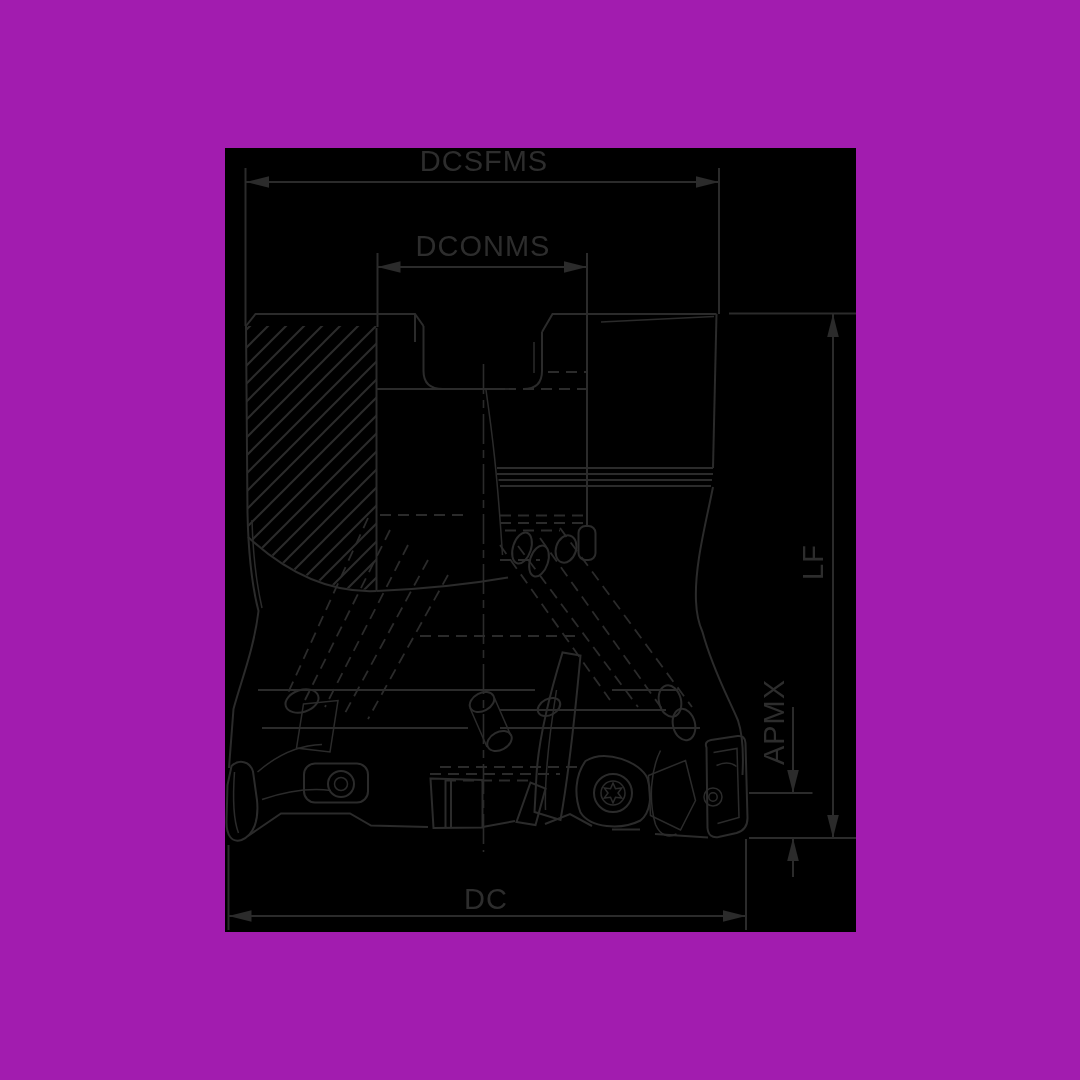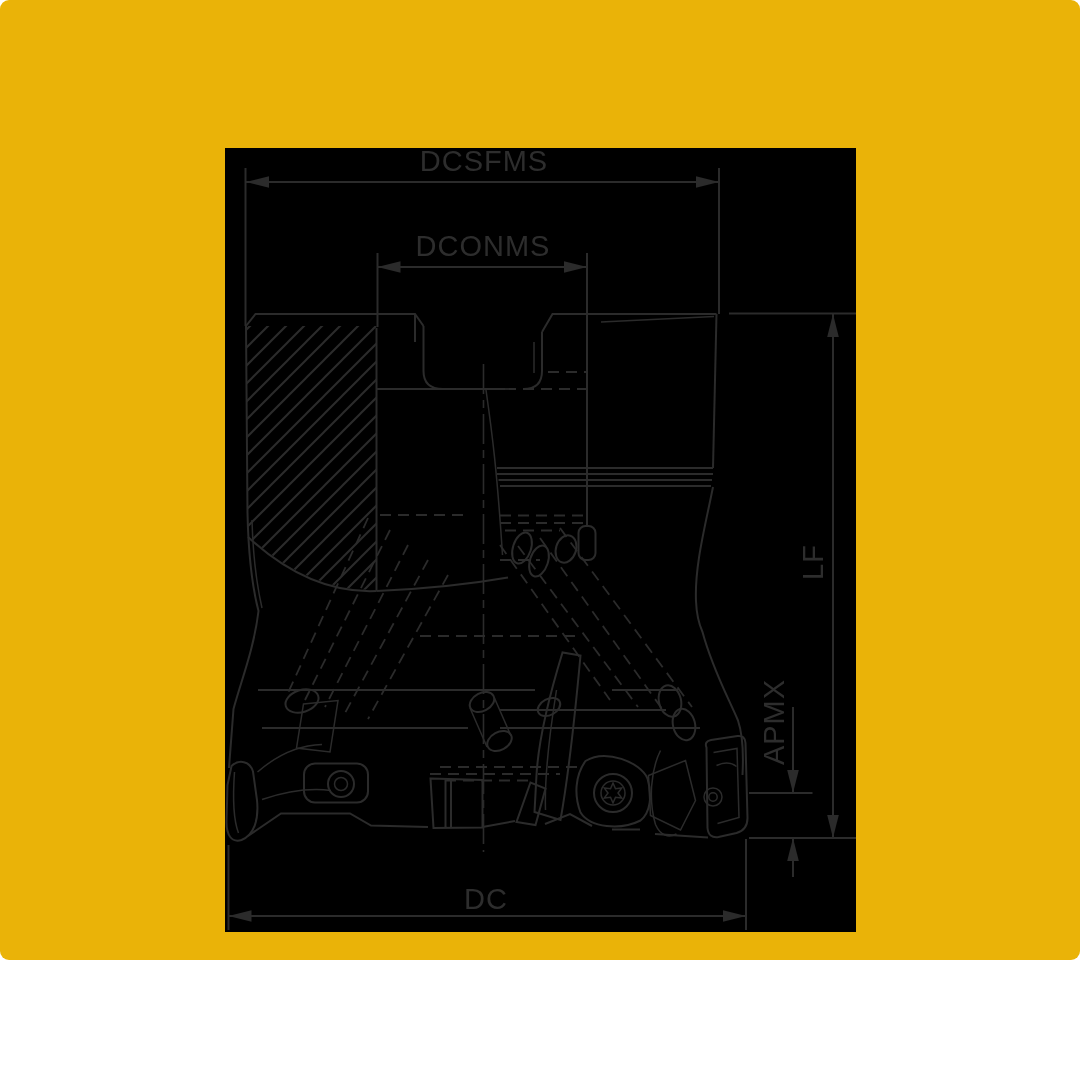--- a/index.html
+++ b/index.html
@@ -1,16 +1,16 @@
 <!DOCTYPE html>
 <html><head>
 <meta charset="utf-8">
 <style>
   html,body{margin:0;padding:0;background:#ffffff;width:1080px;height:1080px;overflow:hidden;}
-  #canvas{position:relative;width:1080px;height:960px;background:#eab308;border-radius:9px;}
+  #canvas{position:relative;width:1080px;height:1080px;background:#a21caf;}
   svg{position:absolute;left:0;top:0;}
   .ln{stroke:#2b2b2b;stroke-width:2;fill:none;stroke-linecap:butt;}
   .thin{stroke-width:1.5;}
   .dash{stroke:#2b2b2b;stroke-width:1.8;fill:none;stroke-dasharray:11 7;}
   .cl{stroke:#2b2b2b;stroke-width:1.6;fill:none;stroke-dasharray:30 6 8 6;}
   .arrow{fill:#2b2b2b;stroke:none;}
   .dimln{stroke:#2b2b2b;stroke-width:2;fill:none;}
   .dimtext{font-family:"Liberation Sans","DejaVu Sans",sans-serif;font-size:29px;letter-spacing:1px;fill:#2d2d2d;}
 </style>
 </head>

